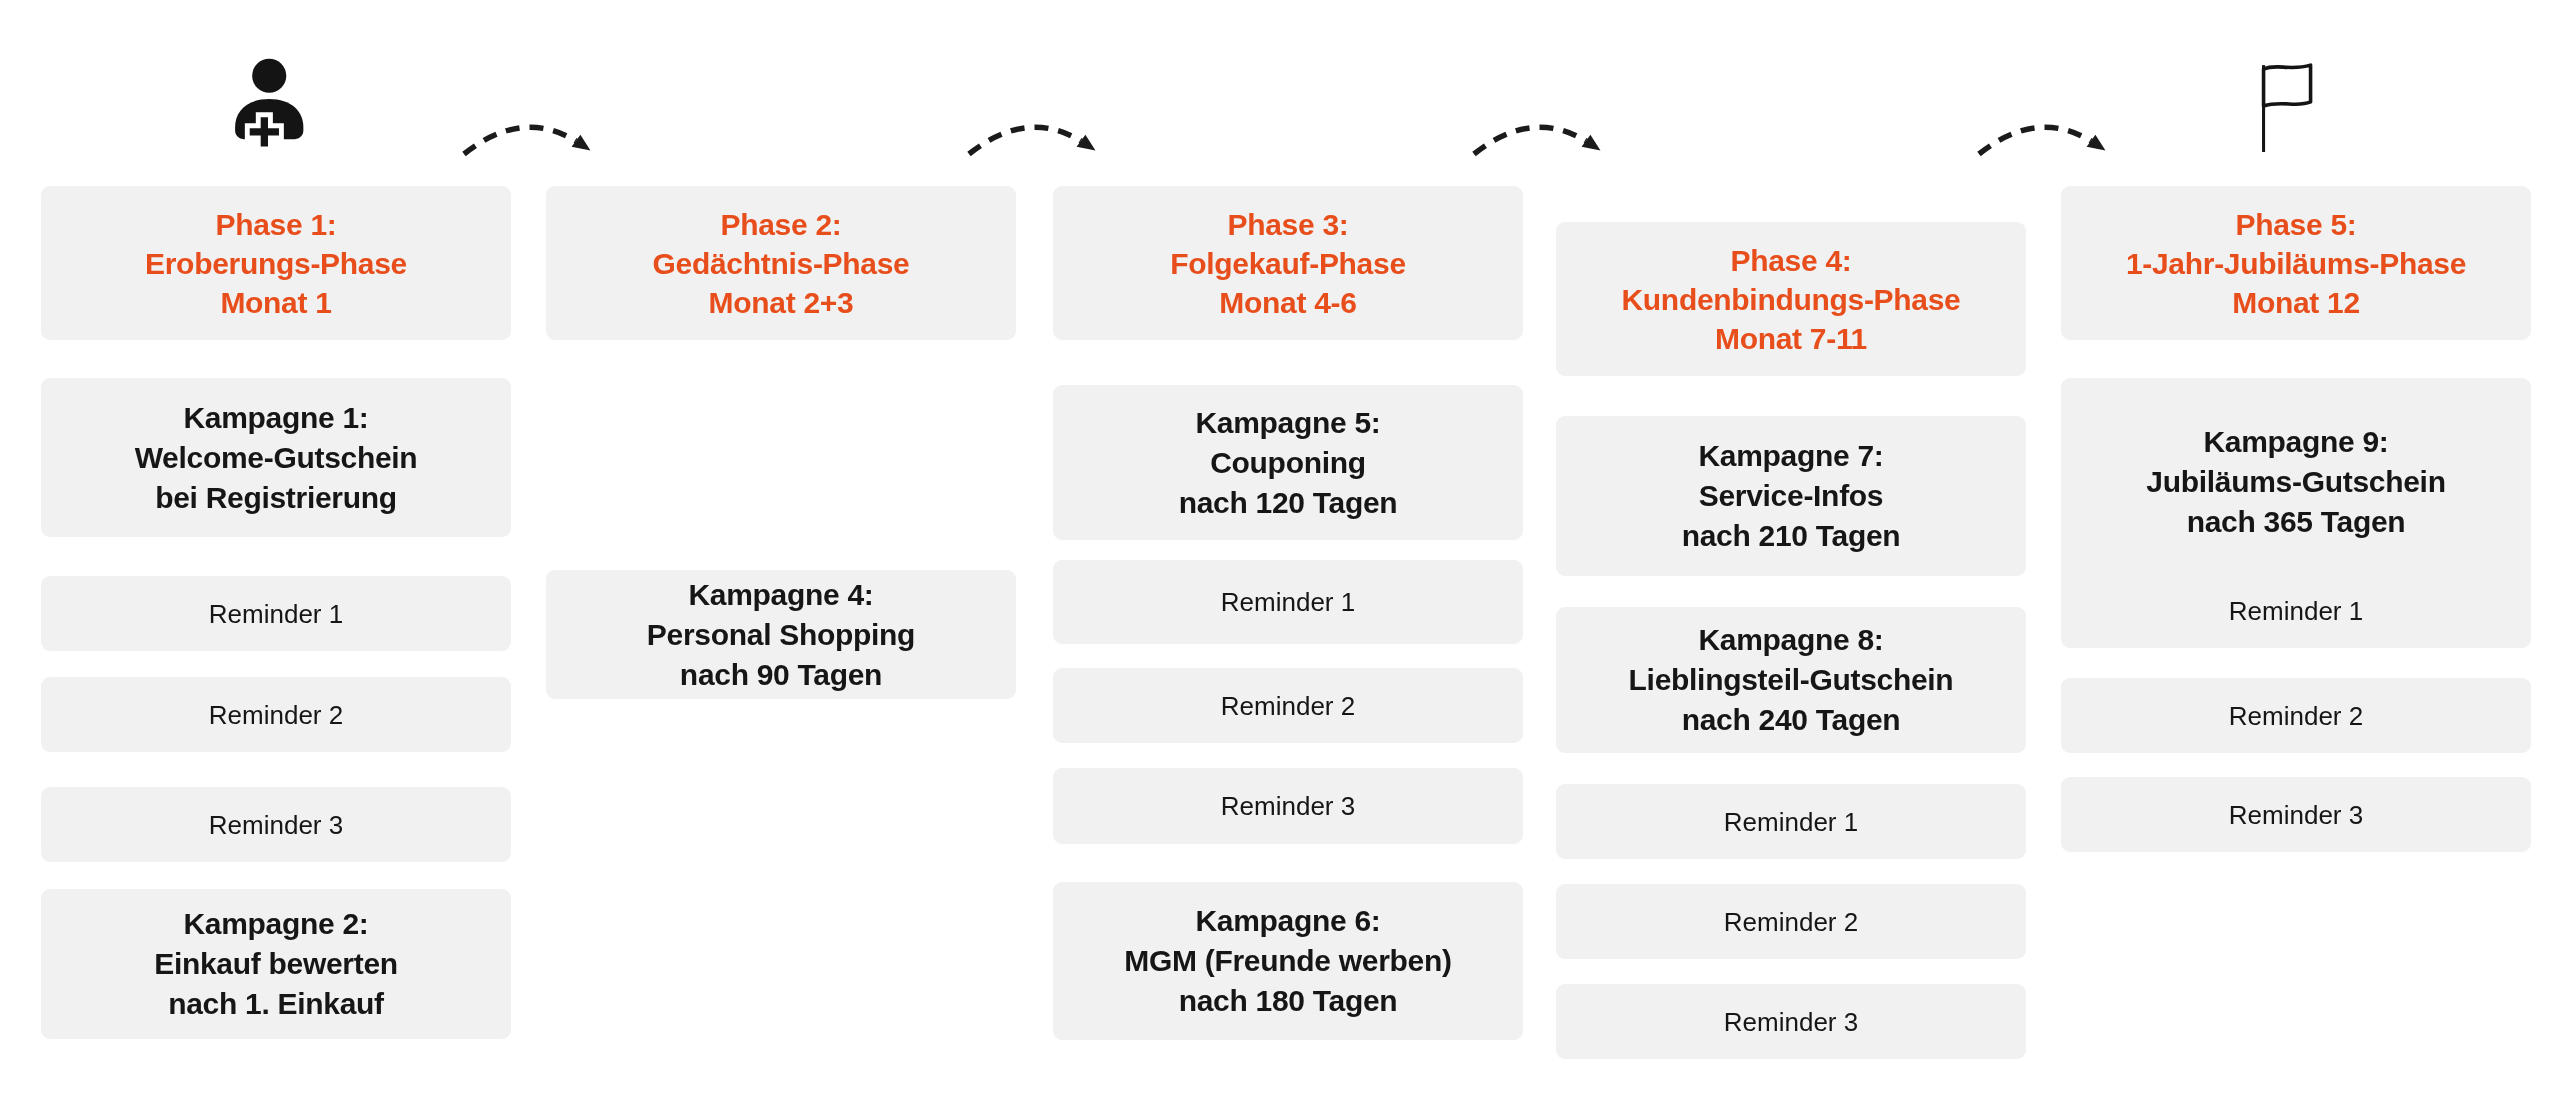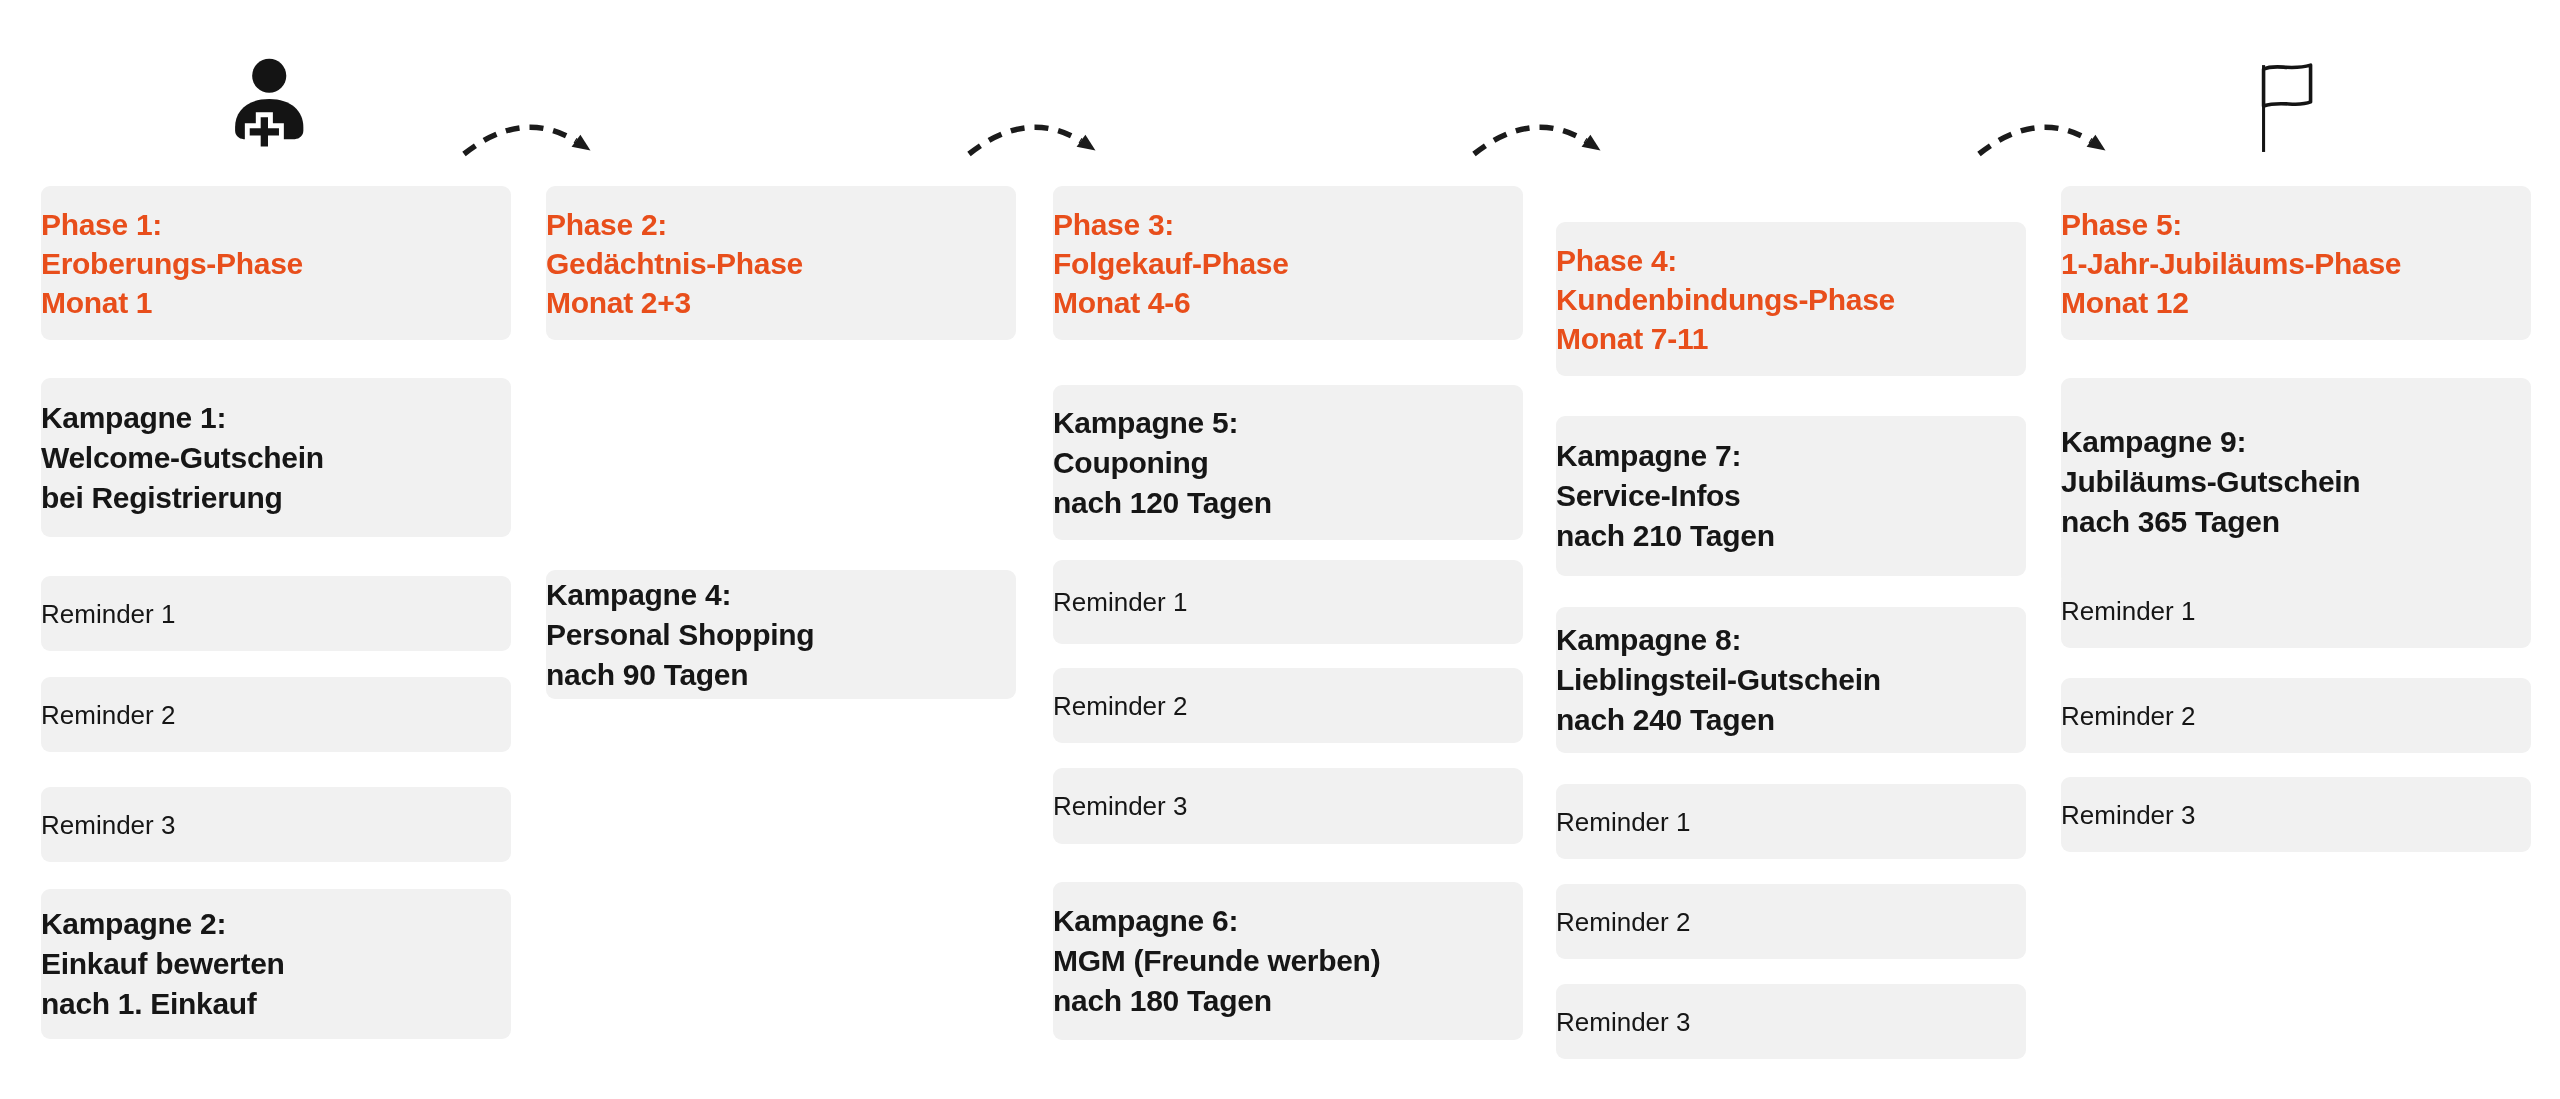--- a/index.html
+++ b/index.html
@@ -13,21 +13,21 @@
   .col{position:absolute;top:0;height:100%;width:470px;}
   .col-1{left:41px;}
   .col-2{left:546px;}
   .col-3{left:1053px;}
   .col-4{left:1556px;margin-top:36px;}
   .col-5{left:2061px;}
   .box{
     position:absolute;left:0;right:0;
     background:var(--box_bg,#f1f1f1);
     display:flex;flex-direction:column;
-    align-items:flex-start;justify-content:center;
+    align-items:center;justify-content:center;
     text-align:center;
     border-radius:9px;
   }
   .box span{display:block;white-space:nowrap;}
   .phase span{
     color:var(--accent,#e84e1b);
     font-weight:700;font-size:30px;line-height:39px;
     letter-spacing:-0.3px;
   }
   .campaign span{

